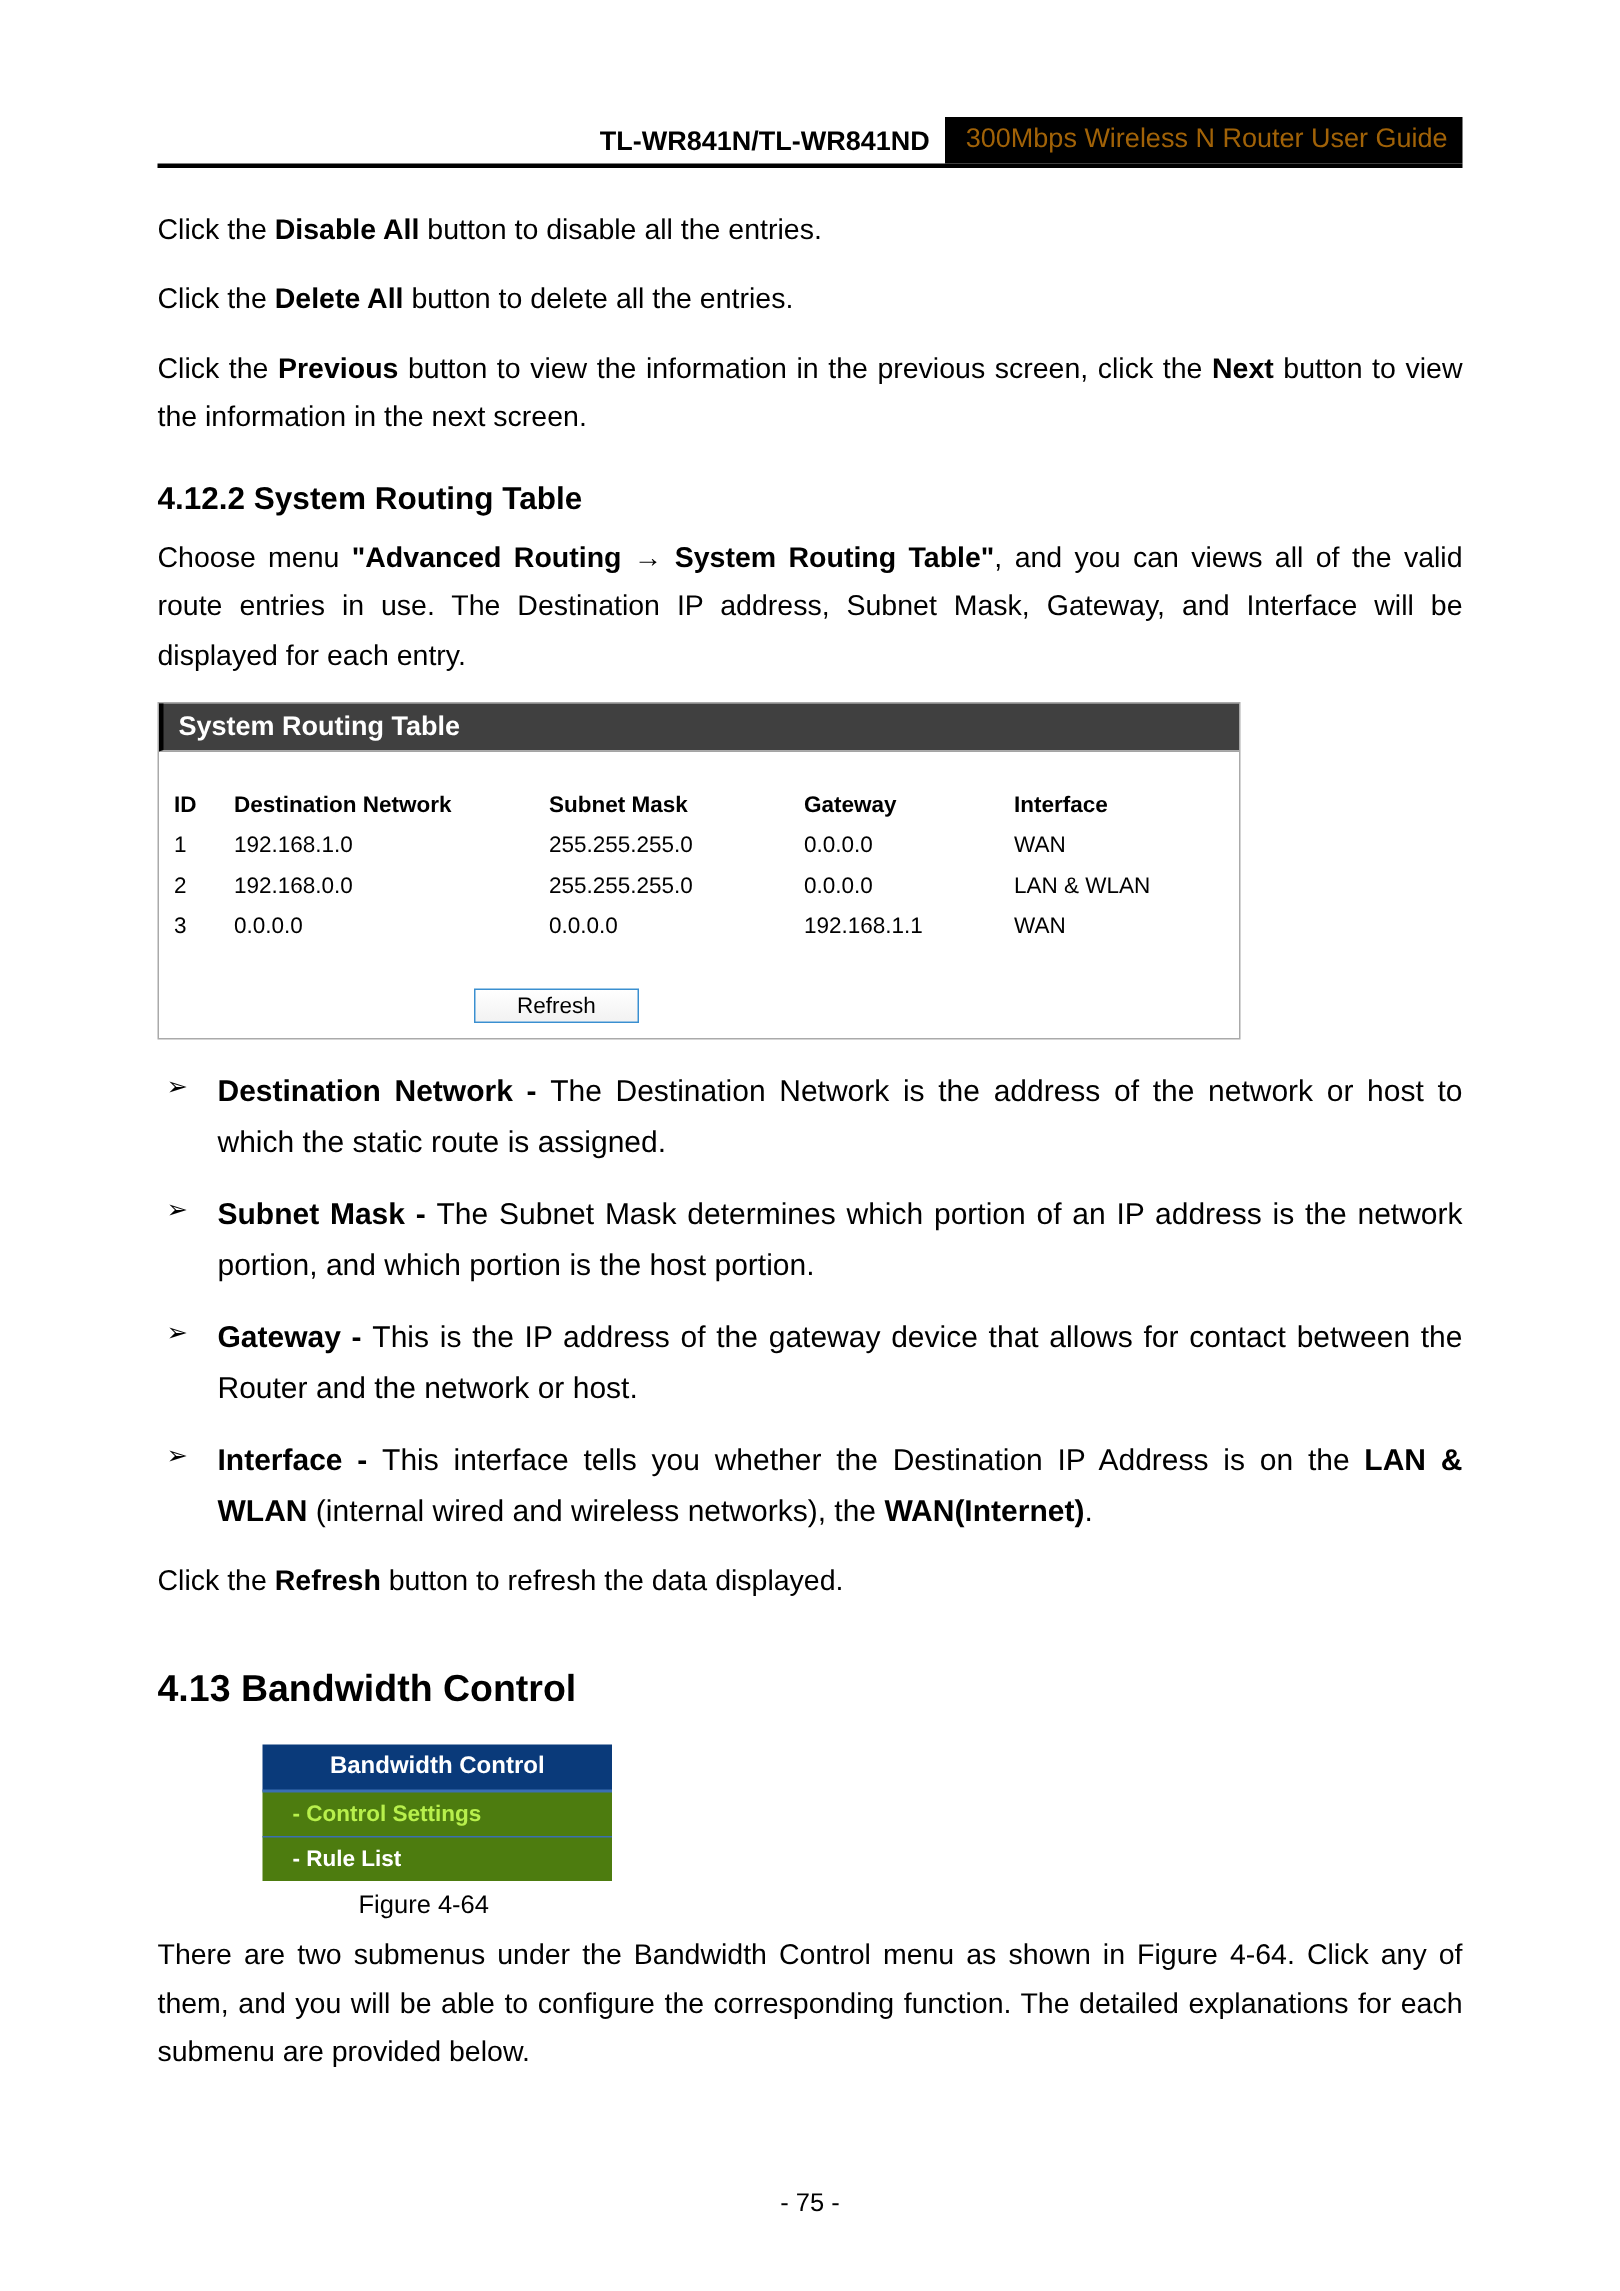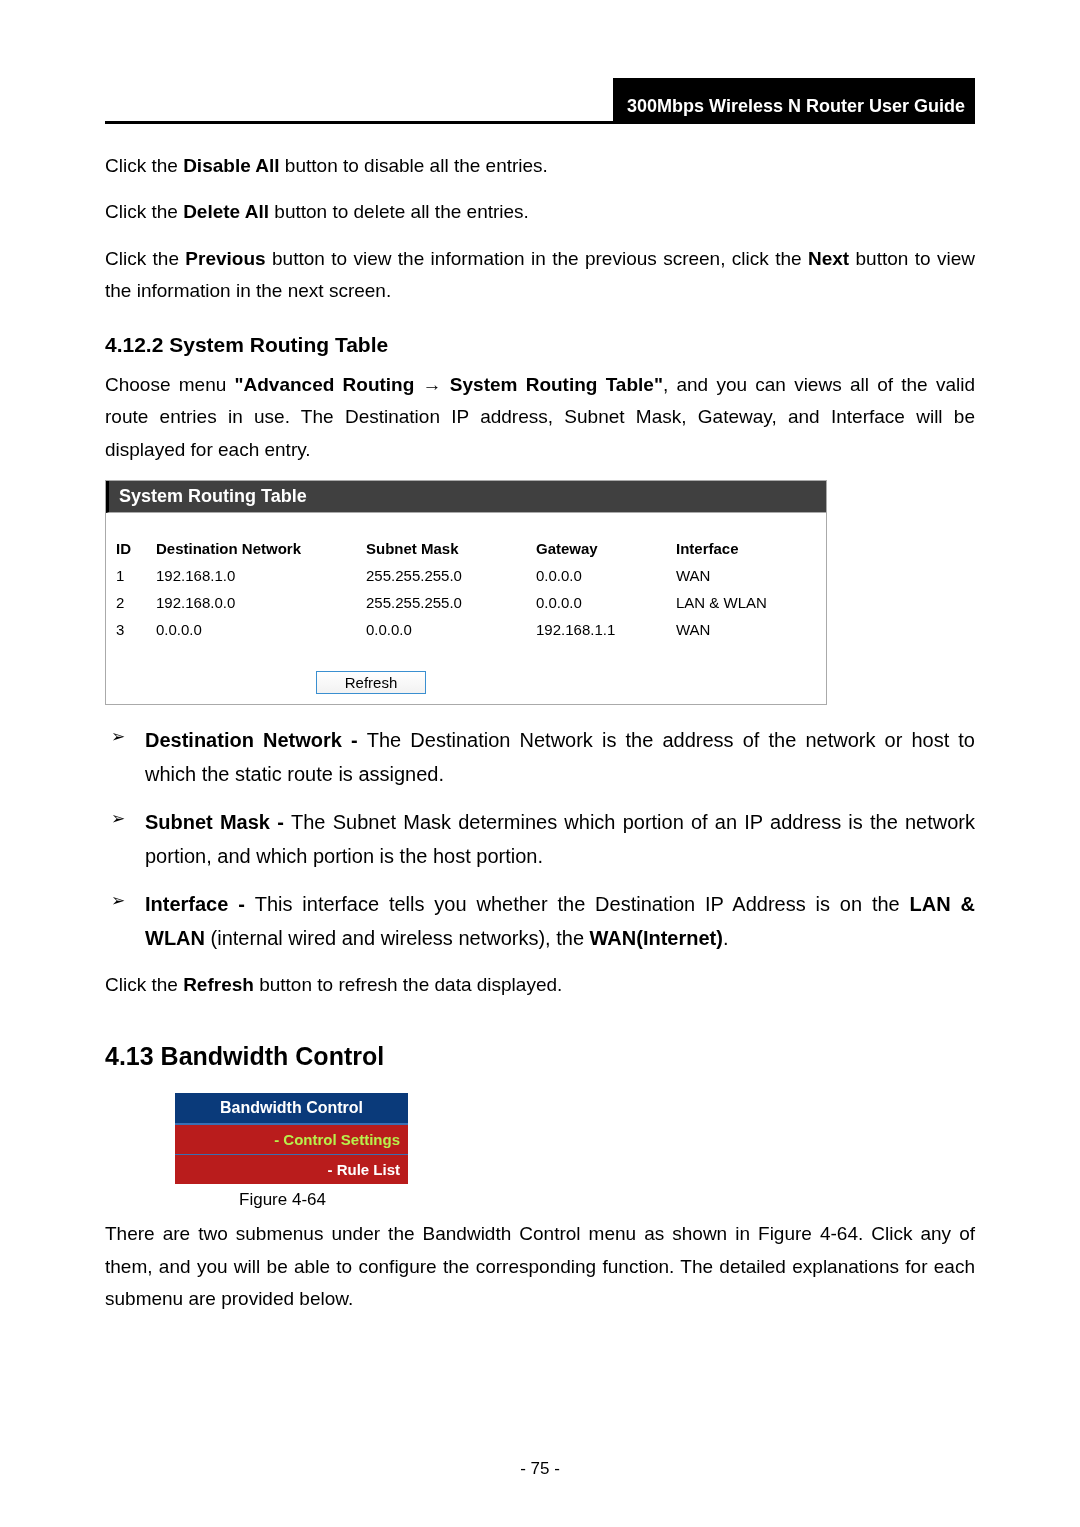--- a/index.html
+++ b/index.html
@@ -22,24 +22,24 @@
     border-bottom: 3px solid #000;
     margin-bottom: 26px;
   }
   .header-left {
     font-weight: bold;
     font-size: 18px;
     padding: 6px 10px 4px 0;
   }
   .header-right {
     background: #000;
-    color: #ffffff;
-    font-weight: bold;
+    color: #a16207;
+    font-weight: normal;
     font-size: 18px;
-    padding: 18px 10px 4px 14px;
+    padding: 4px 10px 4px 14px;
   }
   .body-text {
     font-size: 19px;
     line-height: 1.7;
     margin: 0 0 14px 0;
     text-align: justify;
   }
   .bold { font-weight: bold; }
   .section-heading {
     font-weight: bold;
@@ -122,27 +122,26 @@
     background: #0a3a7a;
     color: #fff;
     font-family: Verdana, Arial, sans-serif;
     font-weight: bold;
     font-size: 16px;
     text-align: center;
     padding: 6px 0;
     border-bottom: 1px solid #3a6fb3;
   }
   .menu-item {
-    background: #b91c1c;
+    background: #4d7c0f;
     font-family: Verdana, Arial, sans-serif;
     font-weight: bold;
     font-size: 15px;
-    padding: 6px 8px 6px 20px;
+    padding: 6px 20px 6px 20px;
     border-top: 1px solid #3a6fb3;
-    text-align: right;
   }
   .menu-item.selected { color: #b8f04c; }
   .menu-item.normal { color: #fff; }
   .fig-caption {
     font-size: 17px;
     text-align: center;
     width: 215px;
     margin-left: 70px;
     margin-top: 6px;
     margin-bottom: 8px;
@@ -155,20 +154,21 @@
     text-align: center;
     font-size: 17px;
   }
 </style>
 </head>
 <body>
 
 <div class="page">
 
   <div class="header-bar">
+    <div class="header-left">TL-WR841N/TL-WR841ND</div>
     <div class="header-right">300Mbps Wireless N Router User Guide</div>
   </div>
 
   <p class="body-text">
     <span>Click the </span><span class="bold">Disable All</span><span> button to disable all the entries.</span>
   </p>
 
   <p class="body-text">
     <span>Click the </span><span class="bold">Delete All</span><span> button to delete all the entries.</span>
   </p>
@@ -234,20 +234,23 @@
   </div>
 
   <ul class="bullets">
     <li>
       <span class="bold">Destination Network - </span><span>The Destination Network is the address of the network or host to which the static route is assigned.</span>
     </li>
     <li>
       <span class="bold">Subnet Mask - </span><span>The Subnet Mask determines which portion of an IP address is the network portion, and which portion is the host portion.</span>
     </li>
     <li>
+      <span class="bold">Gateway - </span><span>This is the IP address of the gateway device that allows for contact between the Router and the network or host.</span>
+    </li>
+    <li>
       <span class="bold">Interface - </span><span>This interface tells you whether the Destination IP Address is on the </span><span class="bold">LAN &amp; WLAN</span><span> (internal wired and wireless networks), the </span><span class="bold">WAN(Internet)</span><span>.</span>
     </li>
   </ul>
 
   <p class="body-text">
     <span>Click the </span><span class="bold">Refresh</span><span> button to refresh the data displayed.</span>
   </p>
 
   <div class="section-big">4.13  Bandwidth Control</div>
 

